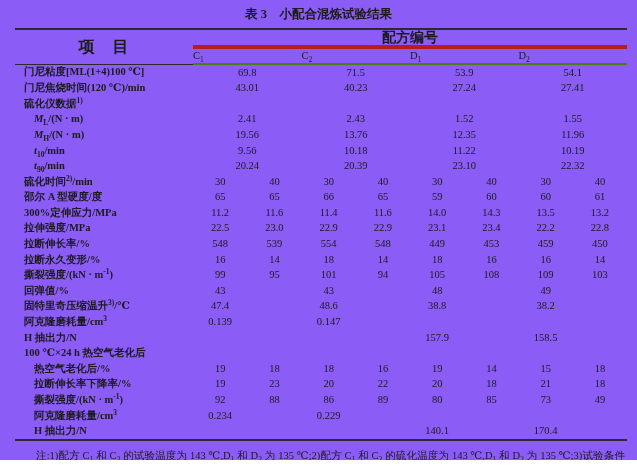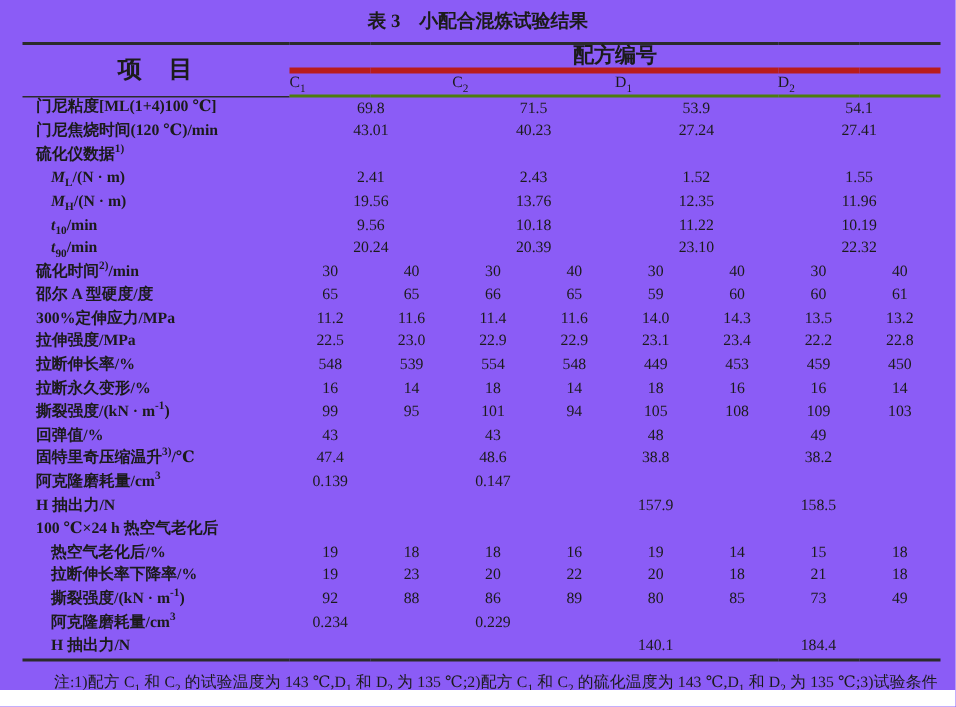--- a/index.html
+++ b/index.html
@@ -285,20 +285,20 @@
           <td class="val" colspan="1"></td>
         </tr>
         <tr>
           <td class="lbl ind">H 抽出力/N</td>
           <td class="val" colspan="1"></td>
           <td class="val" colspan="1"></td>
           <td class="val" colspan="1"></td>
           <td class="val" colspan="1"></td>
           <td class="val" colspan="1">140.1</td>
           <td class="val" colspan="1"></td>
-          <td class="val" colspan="1">184.4</td>
+          <td class="val" colspan="1">170.4</td>
           <td class="val" colspan="1"></td>
         </tr>
       </tbody>
   </table>
 
   <div class="note">注:1)配方 C<sub>1</sub> 和 C<sub>2</sub> 的试验温度为 143 ℃,D<sub>1</sub> 和 D<sub>2</sub> 为 135 ℃;2)配方 C<sub>1</sub> 和 C<sub>2</sub> 的硫化温度为 143 ℃,D<sub>1</sub> 和 D<sub>2</sub> 为 135 ℃;3)试验条件为冲程  4.45 mm,负荷  1.0 MPa,恒温室温度  55 ℃。</div>
 </div>
 
 </body></html>

